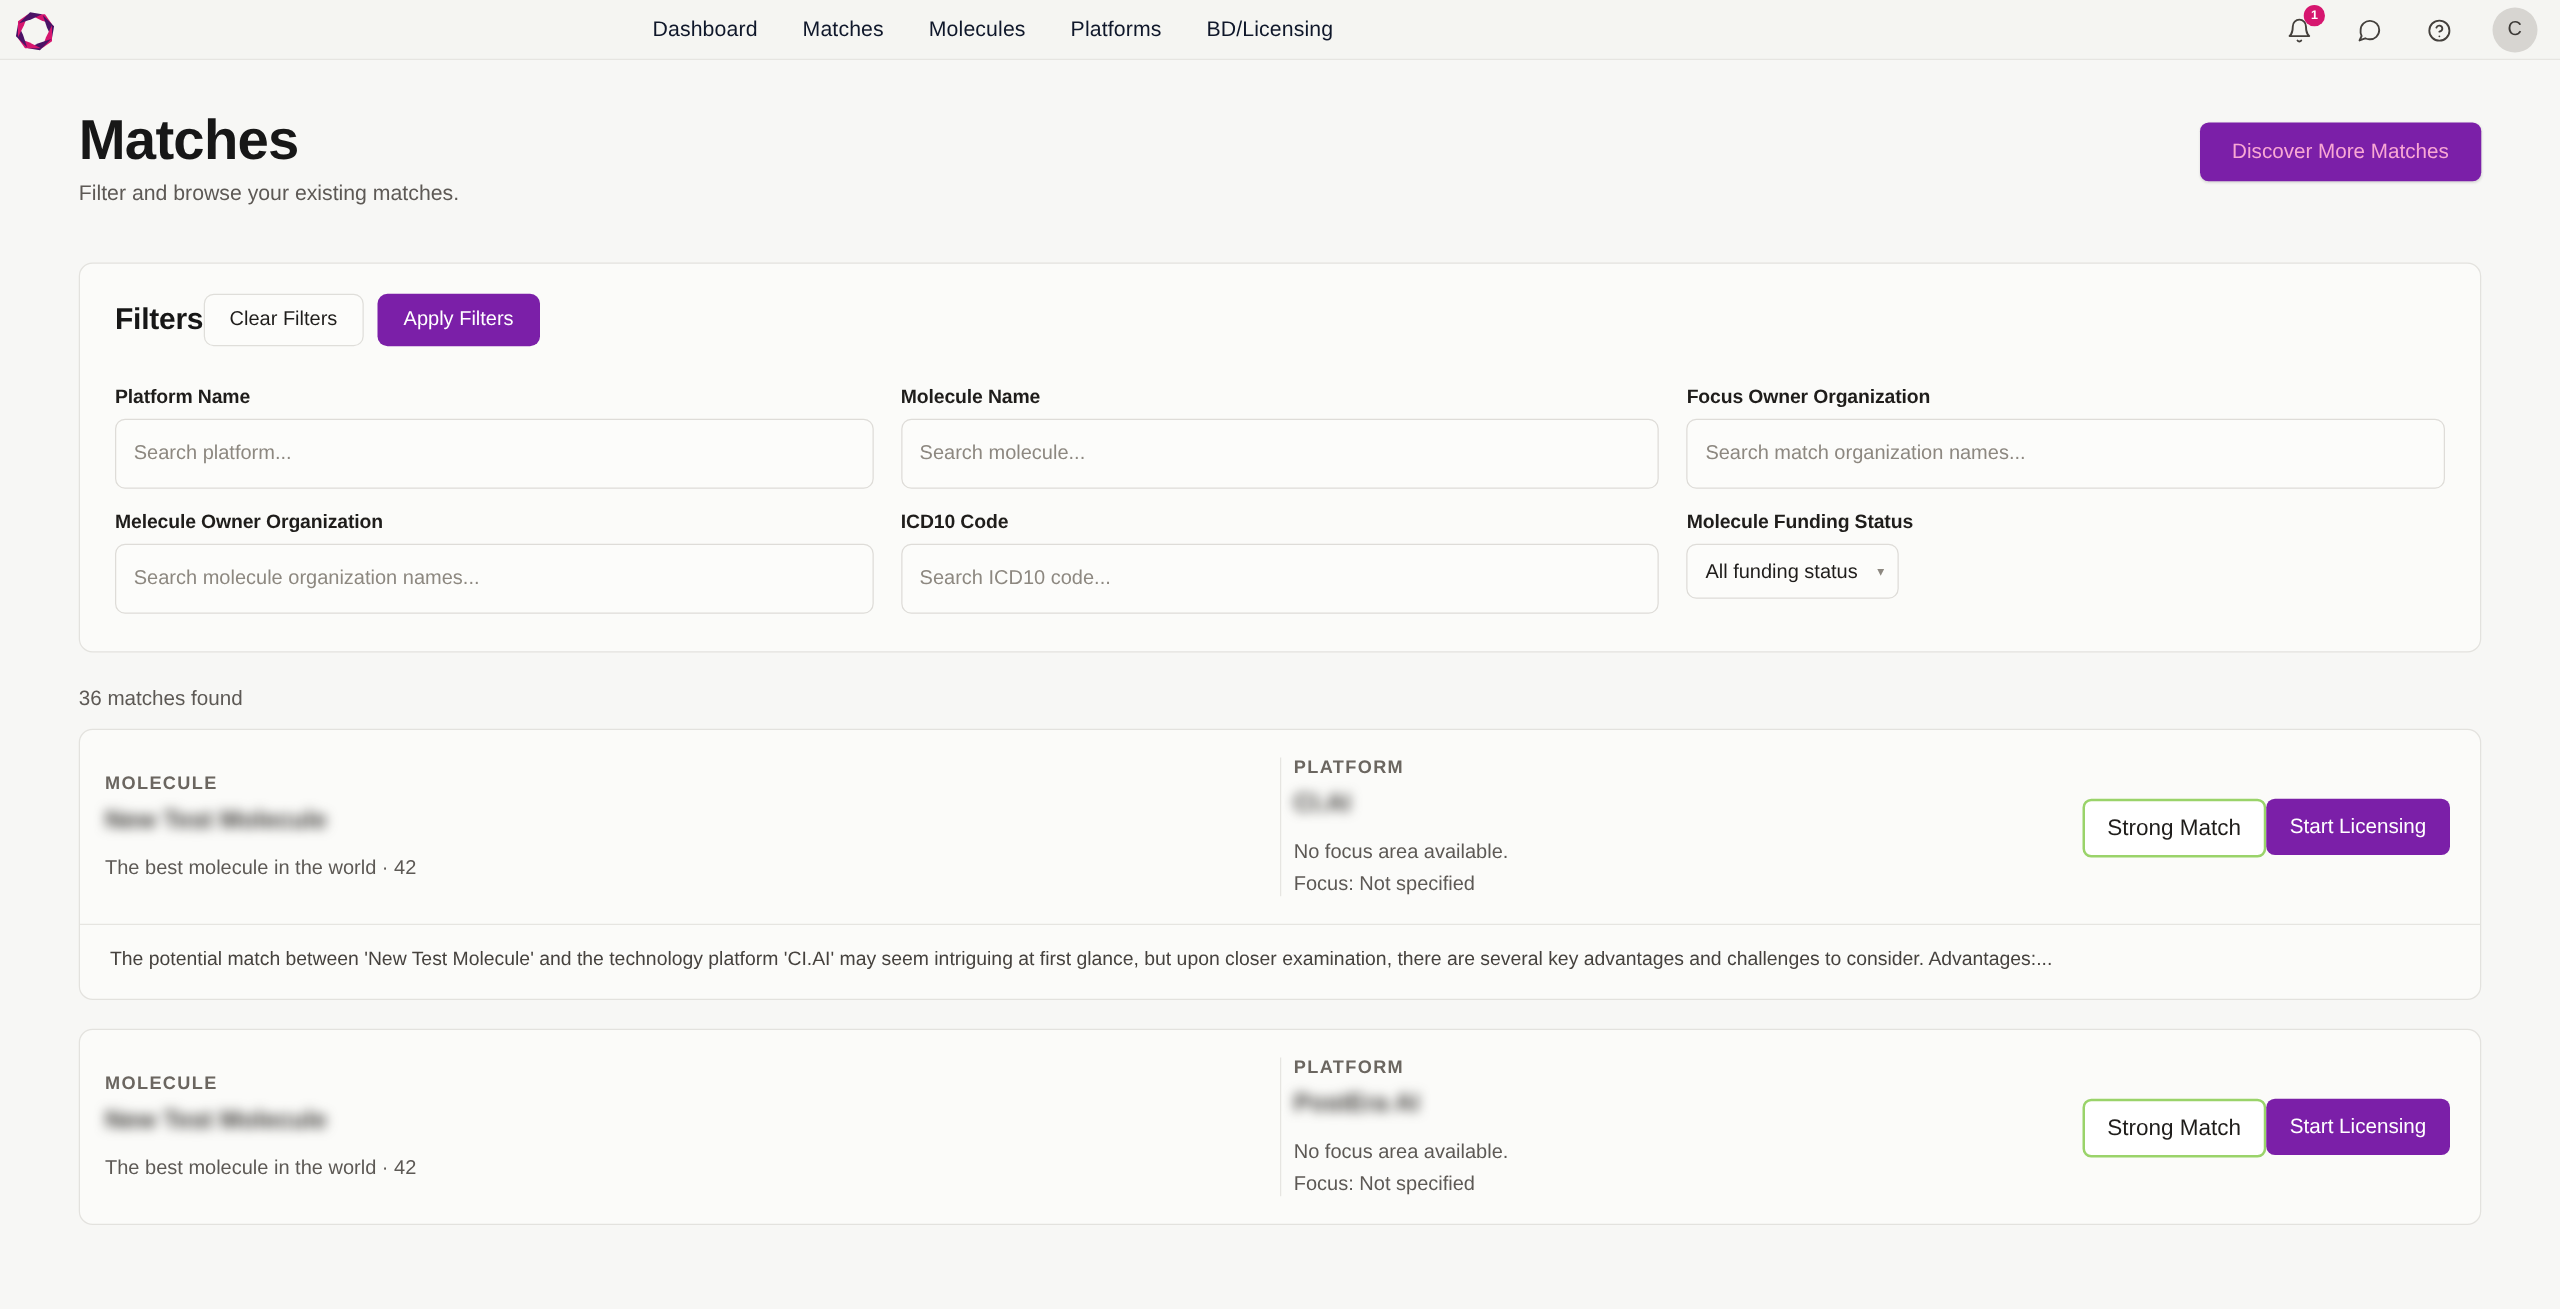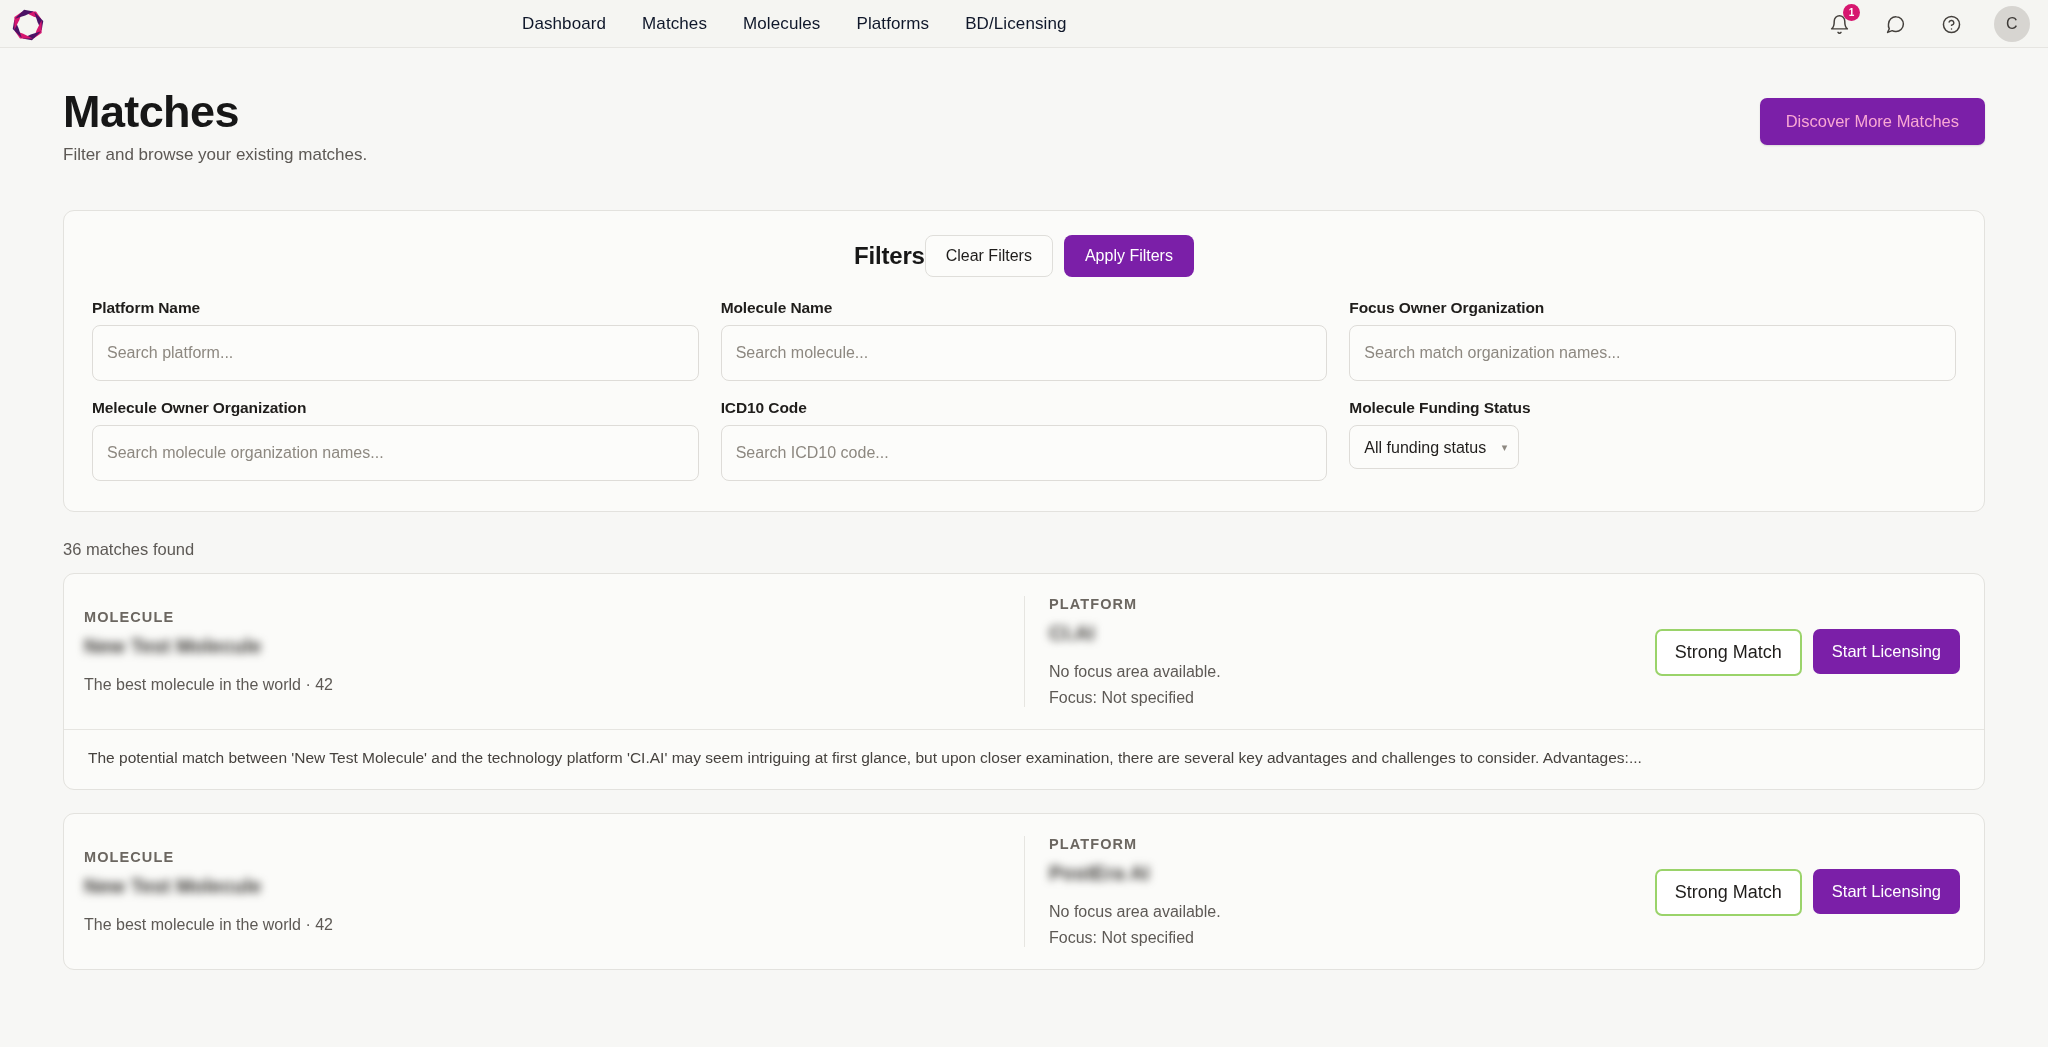--- a/index.html
+++ b/index.html
@@ -135,22 +135,22 @@
   .filters-card {
     margin-top: 45px;
     background: #fbfbf9;
     border: 1px solid #e3e2de;
     border-radius: 11px;
     padding: 24px 28px 30px 28px;
   }
   .filters-head {
     display: flex;
     align-items: center;
-    justify-content: center;
-    margin-bottom: 22px;
+    justify-content: flex-start;
+    margin-bottom: 32px;
   }
   .filters-title {
     font-size: 24px;
     font-weight: 700;
     color: #171717;
     letter-spacing: -0.2px;
   }
   .filters-actions { display: flex; gap: 11px; }
   .btn-ghost {
     background: #fcfcfa;
@@ -242,29 +242,28 @@
     align-items: center;
     padding: 22px 24px 22px 20px;
     gap: 0;
   }
   .col-molecule {
     flex: 0 0 940px;
     padding-right: 24px;
   }
   .col-platform {
     flex: 1 1 auto;
-    padding-left: 24px;
+    padding-left: 10px;
     border-left: 1px solid #e6e5e1;
     align-self: stretch;
   }
   .col-actions {
     flex: 0 0 auto;
     display: flex;
     align-items: flex-start;
-    gap: 11px;
     padding-top: 2px;
     padding-left: 32px;
   }
   .col-kicker {
     font-size: 14.5px;
     font-weight: 600;
     letter-spacing: 1.1px;
     color: #6b6660;
     text-transform: uppercase;
     margin-bottom: 10px;

